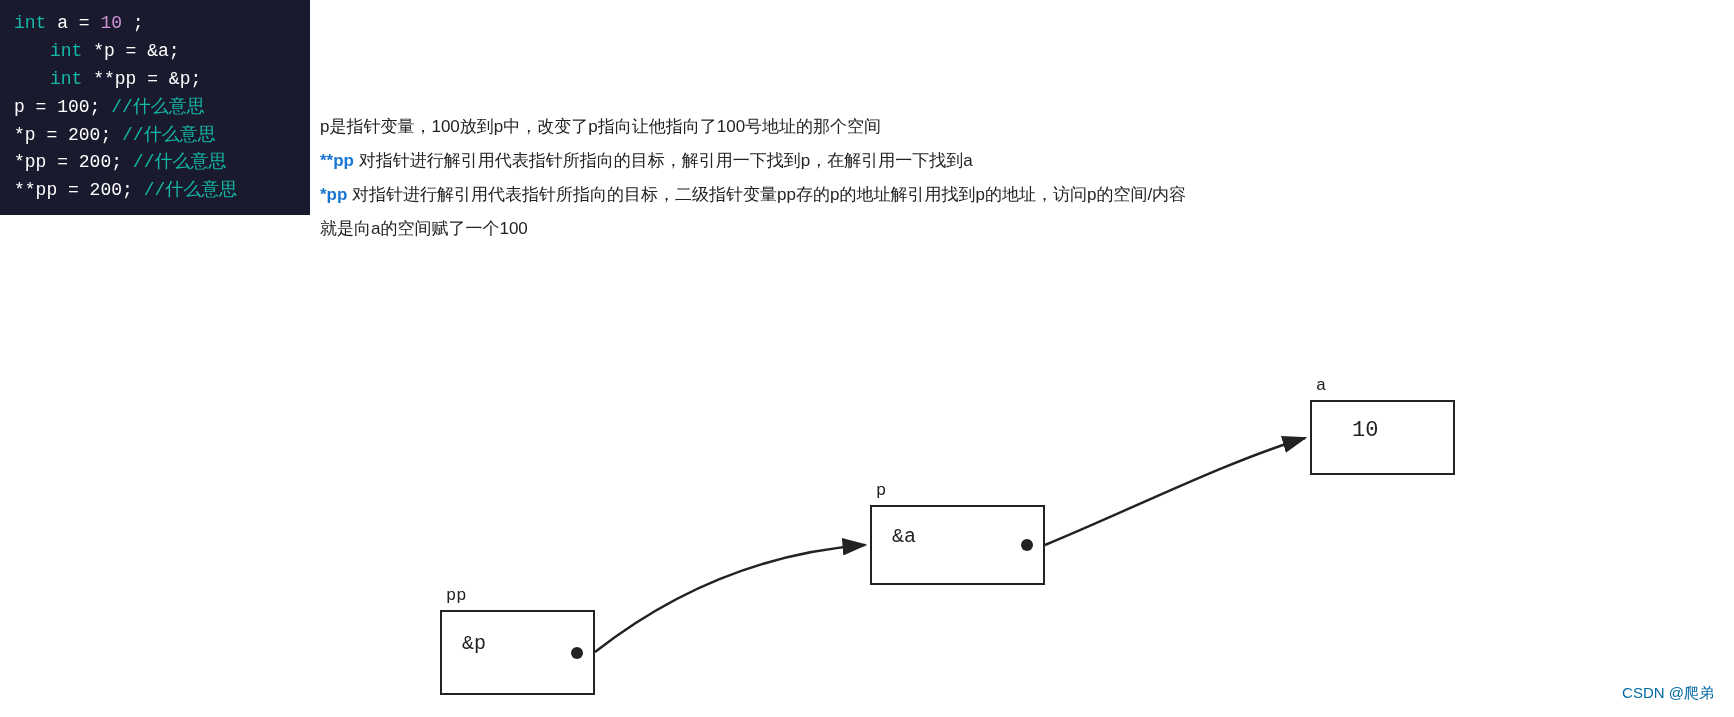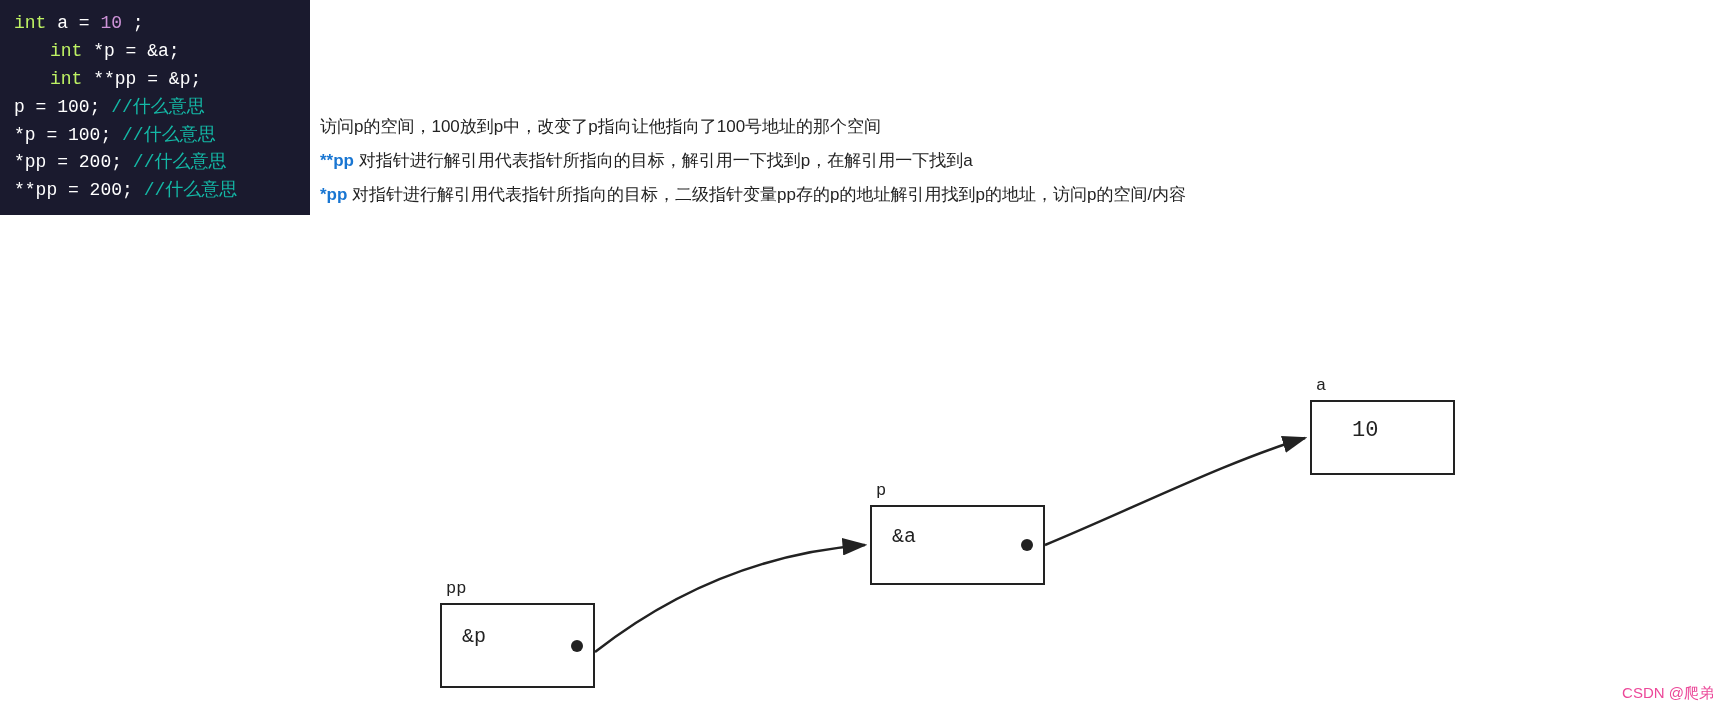--- a/index.html
+++ b/index.html
@@ -21,21 +21,21 @@
       background: #1a1a2e;
       color: #ffffff;
       font-family: 'Courier New', Consolas, monospace;
       font-size: 18px;
       line-height: 1.55;
       padding: 10px 14px;
     }
     .code-line {
       white-space: nowrap;
     }
-    .kw { color: #bef264; }
+    .kw { color: #14b8a6; }
     .cm { color: #14b8a6; }
     .var { color: #ffffff; }
     .num { color: #ce93d8; }
 
     
     .explain-area {
       position: absolute;
       top: 110px;
       left: 320px;
       width: 1380px;
@@ -91,21 +91,21 @@
       height: 100%;
       overflow: visible;
     }
 
     
     .watermark {
       position: absolute;
       bottom: 14px;
       right: 20px;
       font-size: 15px;
-      color: #ec4899;
+      color: #0369a1;
     }
   </style>
 </head>
 <body>
 
 <div class="code-block">
   <div class="code-line">
     <span class="kw">int</span>
     <span class="var"> a = </span>
     <span class="num">10</span>
@@ -118,44 +118,47 @@
   </div>
   <div class="code-line">
     <span class="kw" style="margin-left:2em;">int</span>
     <span class="var"> **pp = &amp;p;</span>
   </div>
   <div class="code-line">
     <span class="var">    p = 100; </span>
     <span class="cm">//什么意思</span>
   </div>
   <div class="code-line">
-    <span class="var">    *p = 100; </span>
+    <span class="var">    *p = 200; </span>
     <span class="cm">//什么意思</span>
   </div>
   <div class="code-line">
     <span class="var">    *pp = 200; </span>
     <span class="cm">//什么意思</span>
   </div>
   <div class="code-line">
     <span class="var">    **pp = 200; </span>
     <span class="cm">//什么意思</span>
   </div>
 </div>
 
 <div class="explain-area">
   <span class="explain-line">
-    <span>访问p的空间，100放到p中，改变了p指向让他指向了100号地址的那个空间</span>
+    <span>p是指针变量，100放到p中，改变了p指向让他指向了100号地址的那个空间</span>
   </span>
   <span class="explain-line">
     <span class="explain-label">**pp</span>
     <span>对指针进行解引用代表指针所指向的目标，解引用一下找到p，在解引用一下找到a</span>
   </span>
   <span class="explain-line">
     <span class="explain-label">*pp </span>
     <span> 对指针进行解引用代表指针所指向的目标，二级指针变量pp存的p的地址解引用找到p的地址，访问p的空间/内容</span>
+  </span>
+  <span class="explain-line">
+    <span>就是向a的空间赋了一个100</span>
   </span>
 </div>
 
 <div class="diagram-area">
   <svg class="diagram-svg" viewBox="0 0 1734 350" xmlns="http://www.w3.org/2000/svg">
 
     <defs>
       <marker id="arrowhead" markerWidth="10" markerHeight="7" refX="9" refY="3.5" orient="auto">
         <polygon points="0 0, 10 3.5, 0 7" fill="#222"></polygon>
       </marker>
@@ -171,21 +174,21 @@
     <div class="box-content" style="top:10px; left:30px; font-size:22px;">10</div>
   </div>
 
   <div class="mem-box" style="left:870px; top:135px; width:175px; height:80px;">
     <div class="box-label" style="top:-26px; left:4px;">p</div>
     <div class="box-content" style="top:12px; left:10px; font-size:20px;">&amp;a</div>
 
     <div style="position:absolute; right:10px; top:50%; transform:translateY(-50%); width:12px; height:12px; border-radius:50%; background:#222;"></div>
   </div>
 
-  <div class="mem-box" style="left:440px; top:233px; width:155px; height:85px;">
+  <div class="mem-box" style="left:440px; top:240px; width:155px; height:85px;">
     <div class="box-label" style="top:-26px; left:4px;">pp</div>
     <div class="box-content" style="top:14px; left:10px; font-size:20px;">&amp;p</div>
 
     <div style="position:absolute; right:10px; top:50%; transform:translateY(-50%); width:12px; height:12px; border-radius:50%; background:#222;"></div>
   </div>
 </div>
 
 <div class="watermark">CSDN @爬弟</div>
 
 </body></html>

